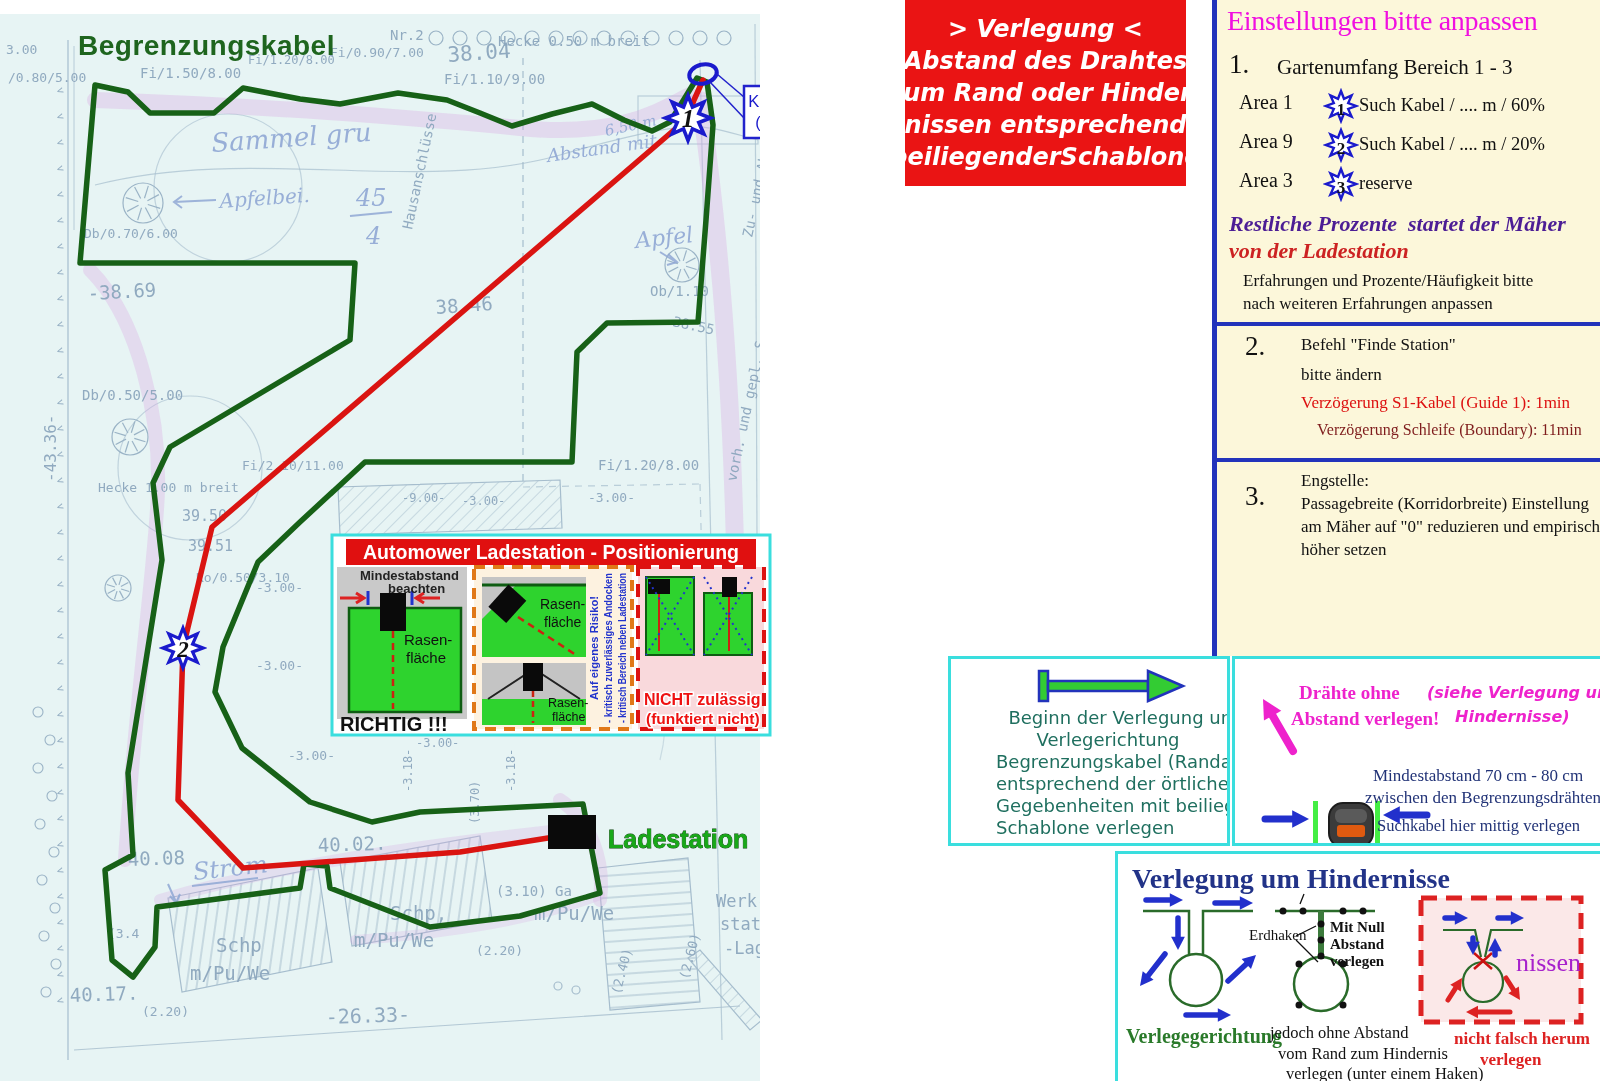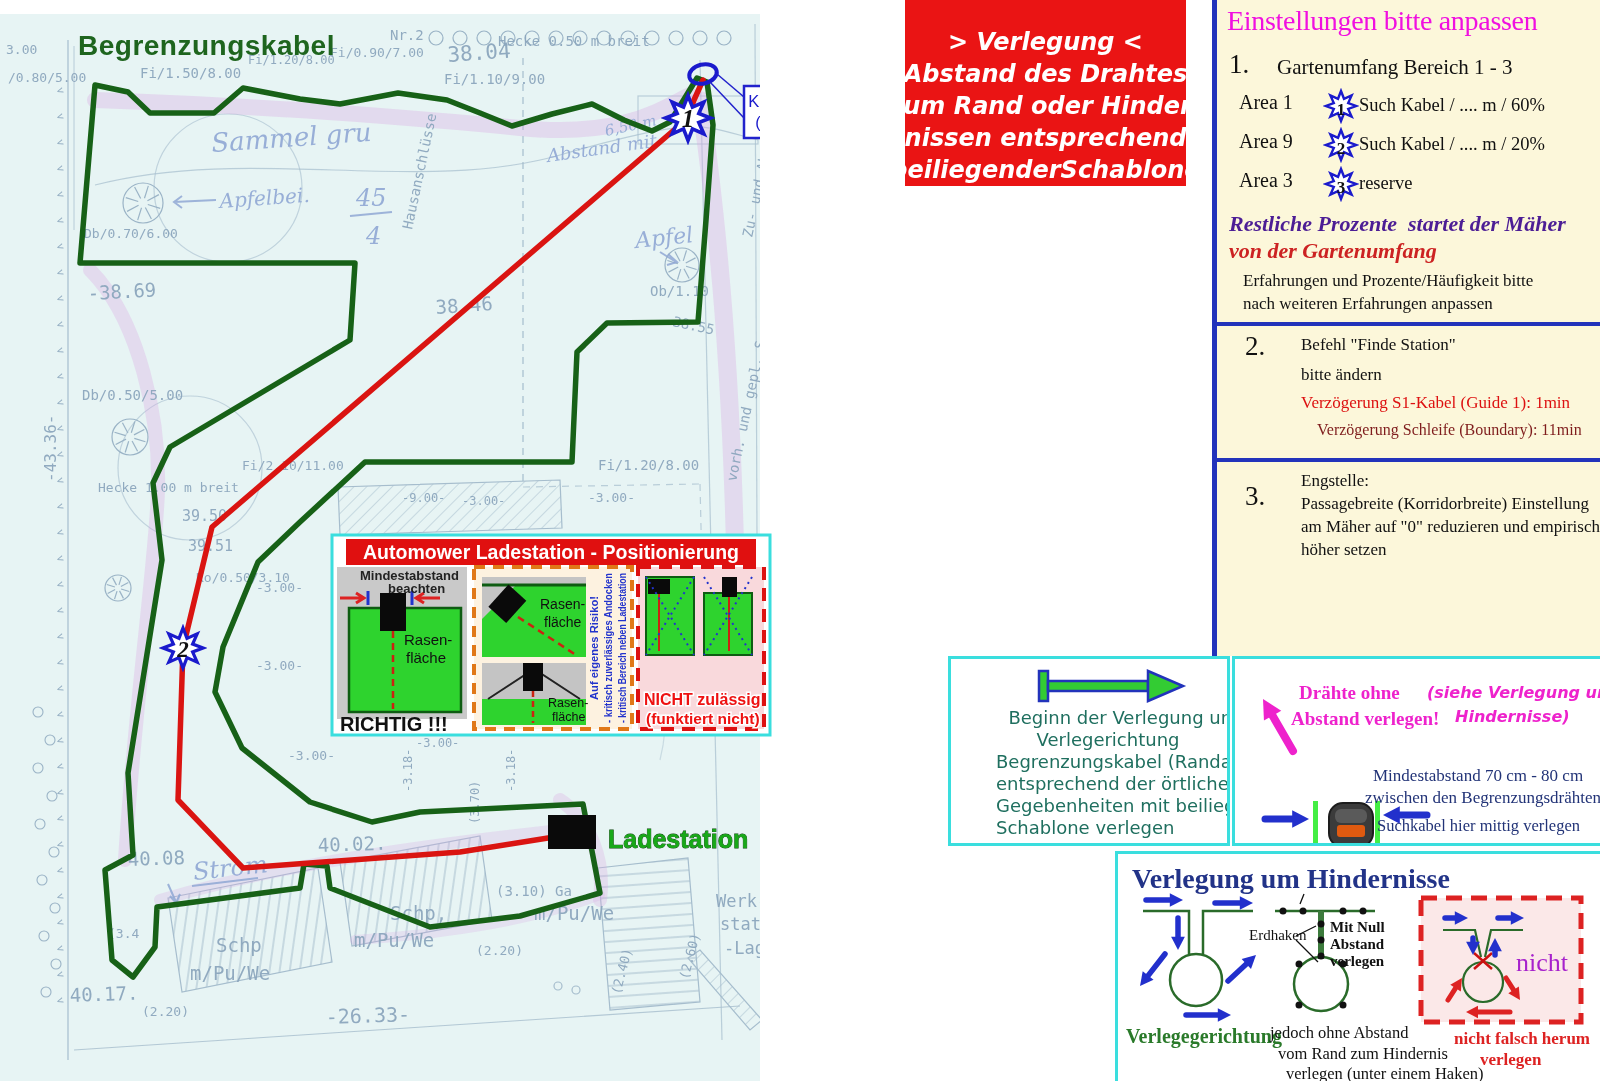--- a/index.html
+++ b/index.html
@@ -3,21 +3,21 @@
 <meta charset="utf-8">
 <style>
   html,body{margin:0;padding:0;background:#fff;}
   #root{position:relative;width:1600px;height:1081px;background:#fff;overflow:hidden;
         font-family:"Liberation Sans",sans-serif;}
   .abs{position:absolute;}
   .ln{position:absolute;white-space:pre;line-height:1.05;}
   svg text{user-select:none;}
   
   #verlegung-note{left:905px;top:0;width:281px;height:186px;background:#ea1414;color:#fff;
-     display:flex;flex-direction:column;justify-content:flex-end;align-items:center;}
+     display:flex;flex-direction:column;justify-content:center;align-items:center;}
   #verlegung-note div{font:italic 600 24px "DejaVu Sans",sans-serif;line-height:32px;white-space:pre;}
   
   #settings-panel{left:1212px;top:0;width:388px;height:656px;background:#fcf7da;
      border-left:5px solid #2233bb;font-family:"Liberation Serif",serif;color:#111;}
   .divider{position:absolute;left:0;width:388px;height:4px;background:#2233bb;}
   .pstar{position:absolute;}
   
   .cyanbox{background:#fff;border:3px solid #3adede;overflow:hidden;}
   #begin-box{left:948px;top:656px;width:276px;height:184px;}
   #nogap-box{left:1232px;top:656px;width:368px;height:184px;}
@@ -317,21 +317,21 @@
     <div class="ln serif" style="left:142px;top:135px;font-size:18.5px">Such Kabel / .... m / 20%</div>
 
     <div class="ln" style="left:22px;top:170px;font-size:20px">Area 3</div>
     <svg class="pstar" style="left:106px;top:166px" width="36" height="36">
       <use href="#star8" width="36" height="36"></use>
       <text x="18" y="27" text-anchor="middle" font-family="Liberation Serif,serif" font-weight="bold" font-size="17" fill="#111">3</text>
     </svg>
     <div class="ln serif" style="left:142px;top:174px;font-size:18.5px">reserve</div>
 
     <div class="ln" style="left:12px;top:212px;font-size:22px;font-style:italic;font-weight:600;color:#4c1d95">Restliche Prozente  startet der Mäher</div>
-    <div class="ln" style="left:12px;top:239px;font-size:22px;font-style:italic;font-weight:600;color:#cc2222">von der Gartenumfang</div>
+    <div class="ln" style="left:12px;top:239px;font-size:22px;font-style:italic;font-weight:600;color:#cc2222">von der Ladestation</div>
 
     <div class="ln" style="left:26px;top:272px;font-size:17px">Erfahrungen und Prozente/Häufigkeit bitte</div>
     <div class="ln" style="left:26px;top:295px;font-size:17px">nach weiteren Erfahrungen anpassen</div>
 
     <div class="divider" style="top:322px"></div>
 
     <div class="ln" style="left:28px;top:332px;font-size:27px">2.</div>
     <div class="ln" style="left:84px;top:336px;font-size:17px">Befehl "Finde Station"</div>
     <div class="ln" style="left:84px;top:366px;font-size:17px">bitte ändern</div>
     <div class="ln" style="left:84px;top:394px;font-size:17px;color:#dd1111">Verzögerung S1-Kabel (Guide 1): 1min</div>
@@ -546,18 +546,18 @@
       </svg>
     <div class="ln serif" style="left:14px;top:10px;font-size:28px;font-weight:bold;color:#223388">Verlegung um Hindernisse</div>
     <div class="ln serif" style="left:131px;top:74px;font-size:15px;color:#111">Erdhaken</div>
     <div class="ln serif" style="left:212px;top:66px;font-size:15px;font-weight:bold;color:#111">Mit Null</div>
     <div class="ln serif" style="left:212px;top:83px;font-size:15px;font-weight:bold;color:#111">Abstand</div>
     <div class="ln serif" style="left:212px;top:100px;font-size:15px;font-weight:bold;color:#111">verlegen</div>
     <div class="ln serif" style="left:8px;top:172px;font-size:20px;font-weight:bold;color:#2a7a2a">Verlegegerichtung</div>
     <div class="ln serif" style="left:152px;top:170px;font-size:16.5px;color:#111">jedoch ohne Abstand</div>
     <div class="ln serif" style="left:160px;top:191px;font-size:16.5px;color:#111">vom Rand zum Hindernis</div>
     <div class="ln serif" style="left:168px;top:211px;font-size:16.5px;color:#111">verlegen (unter einem Haken)</div>
-    <div class="ln serif" style="left:398px;top:95px;font-size:26px;color:#a722cc">nicht</div>
+    <div class="ln serif" style="left:398px;top:95px;font-size:26px;color:#a722cc">nissen</div>
     <div class="ln serif" style="left:336px;top:176px;font-size:17px;font-weight:bold;color:#dd2222">nicht falsch herum</div>
     <div class="ln serif" style="left:362px;top:197px;font-size:17px;font-weight:bold;color:#dd2222">verlegen</div>
   </div>
 
 </div>
 
 </body></html>

